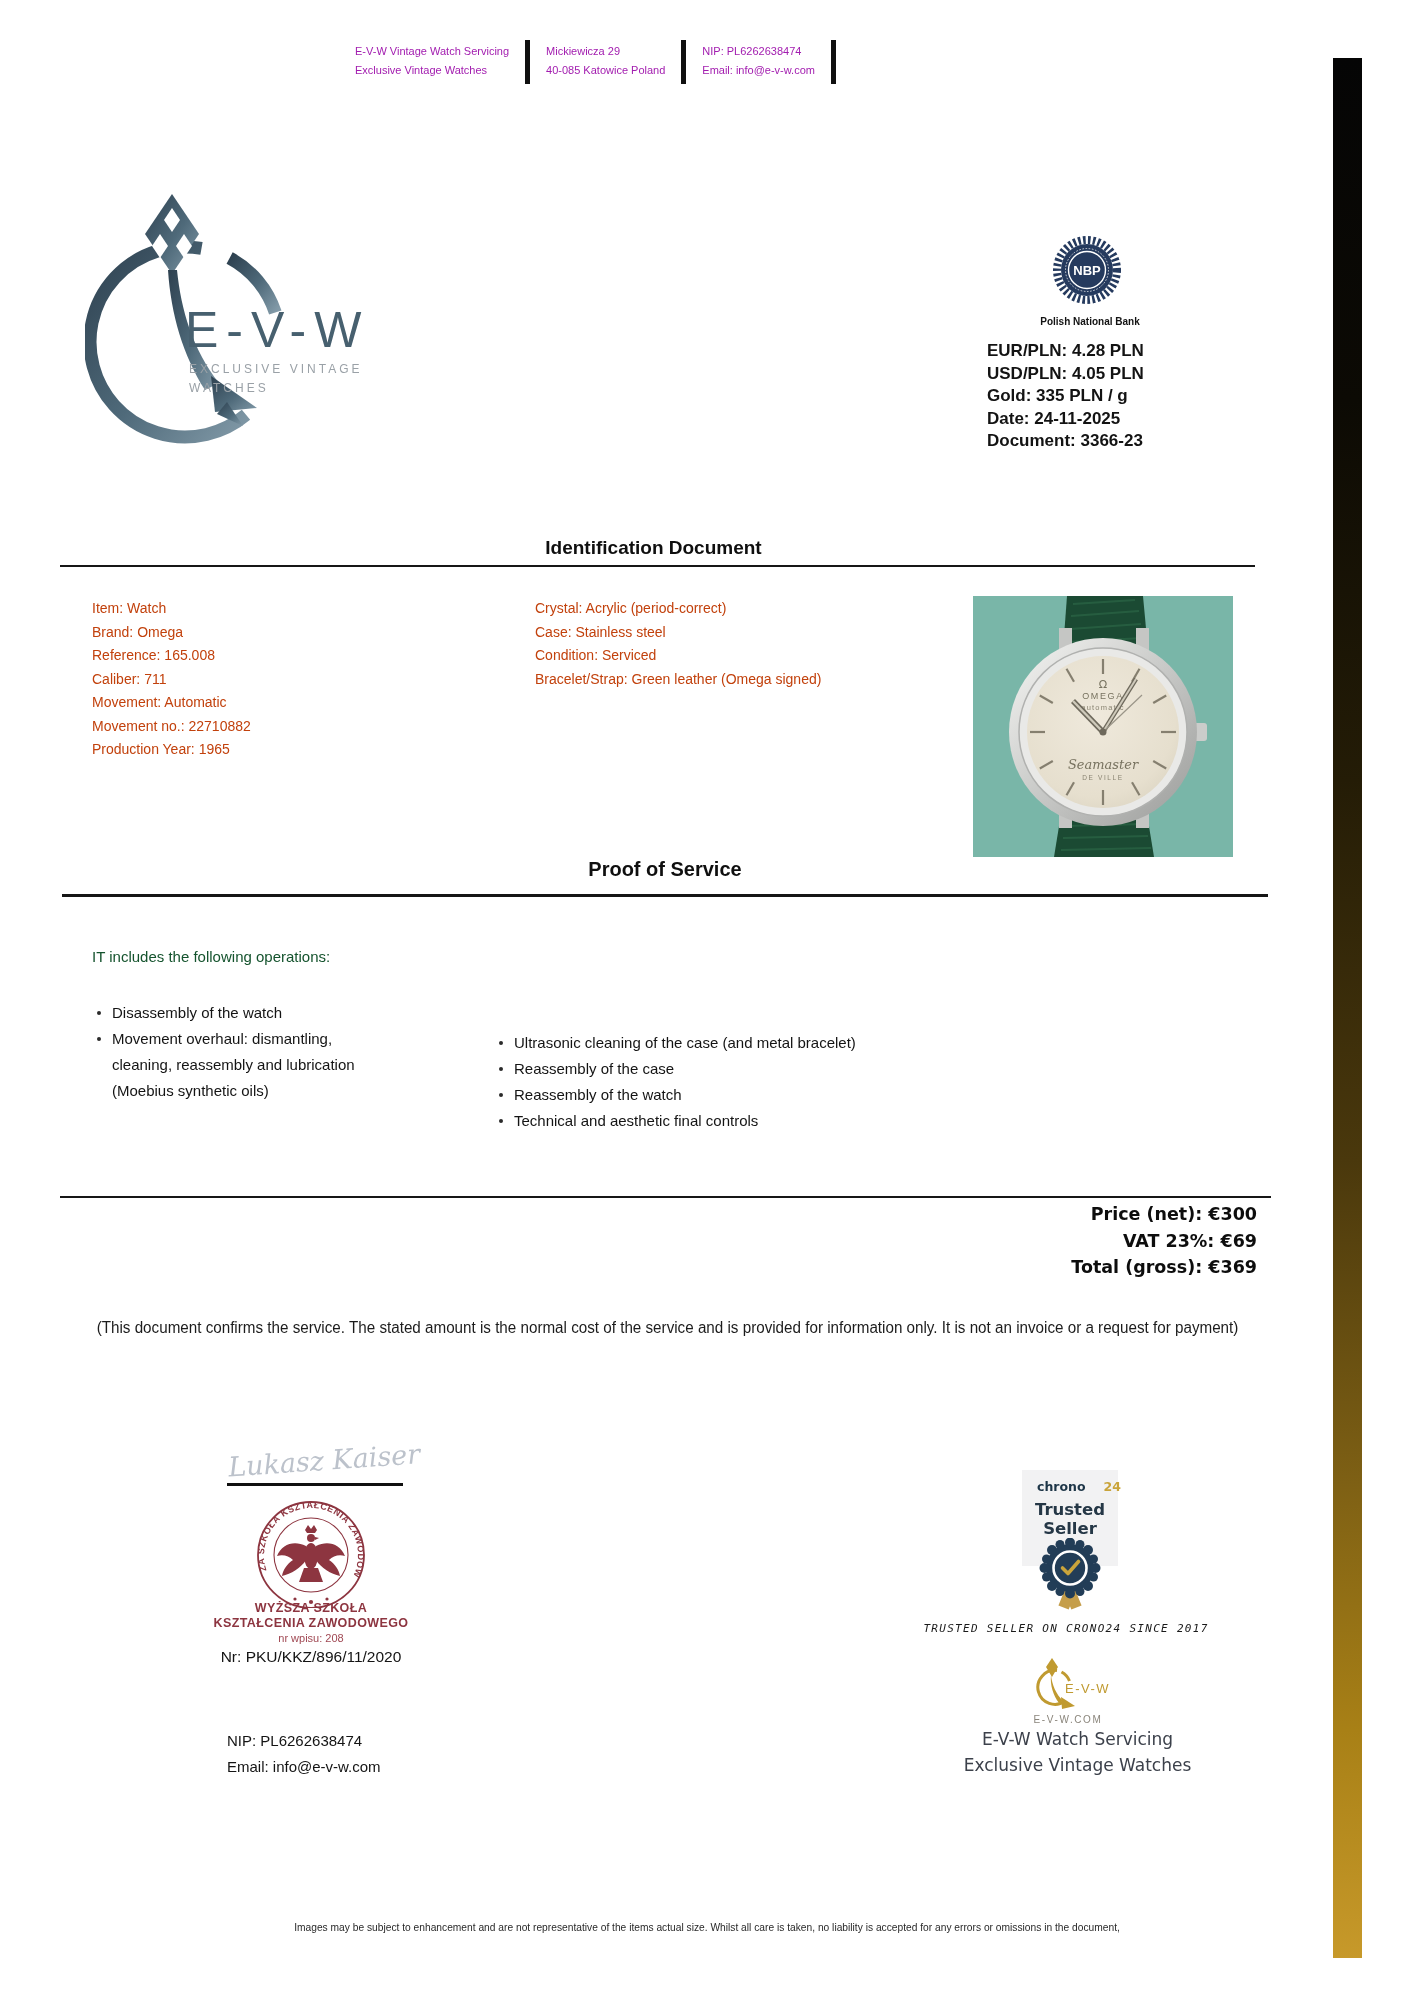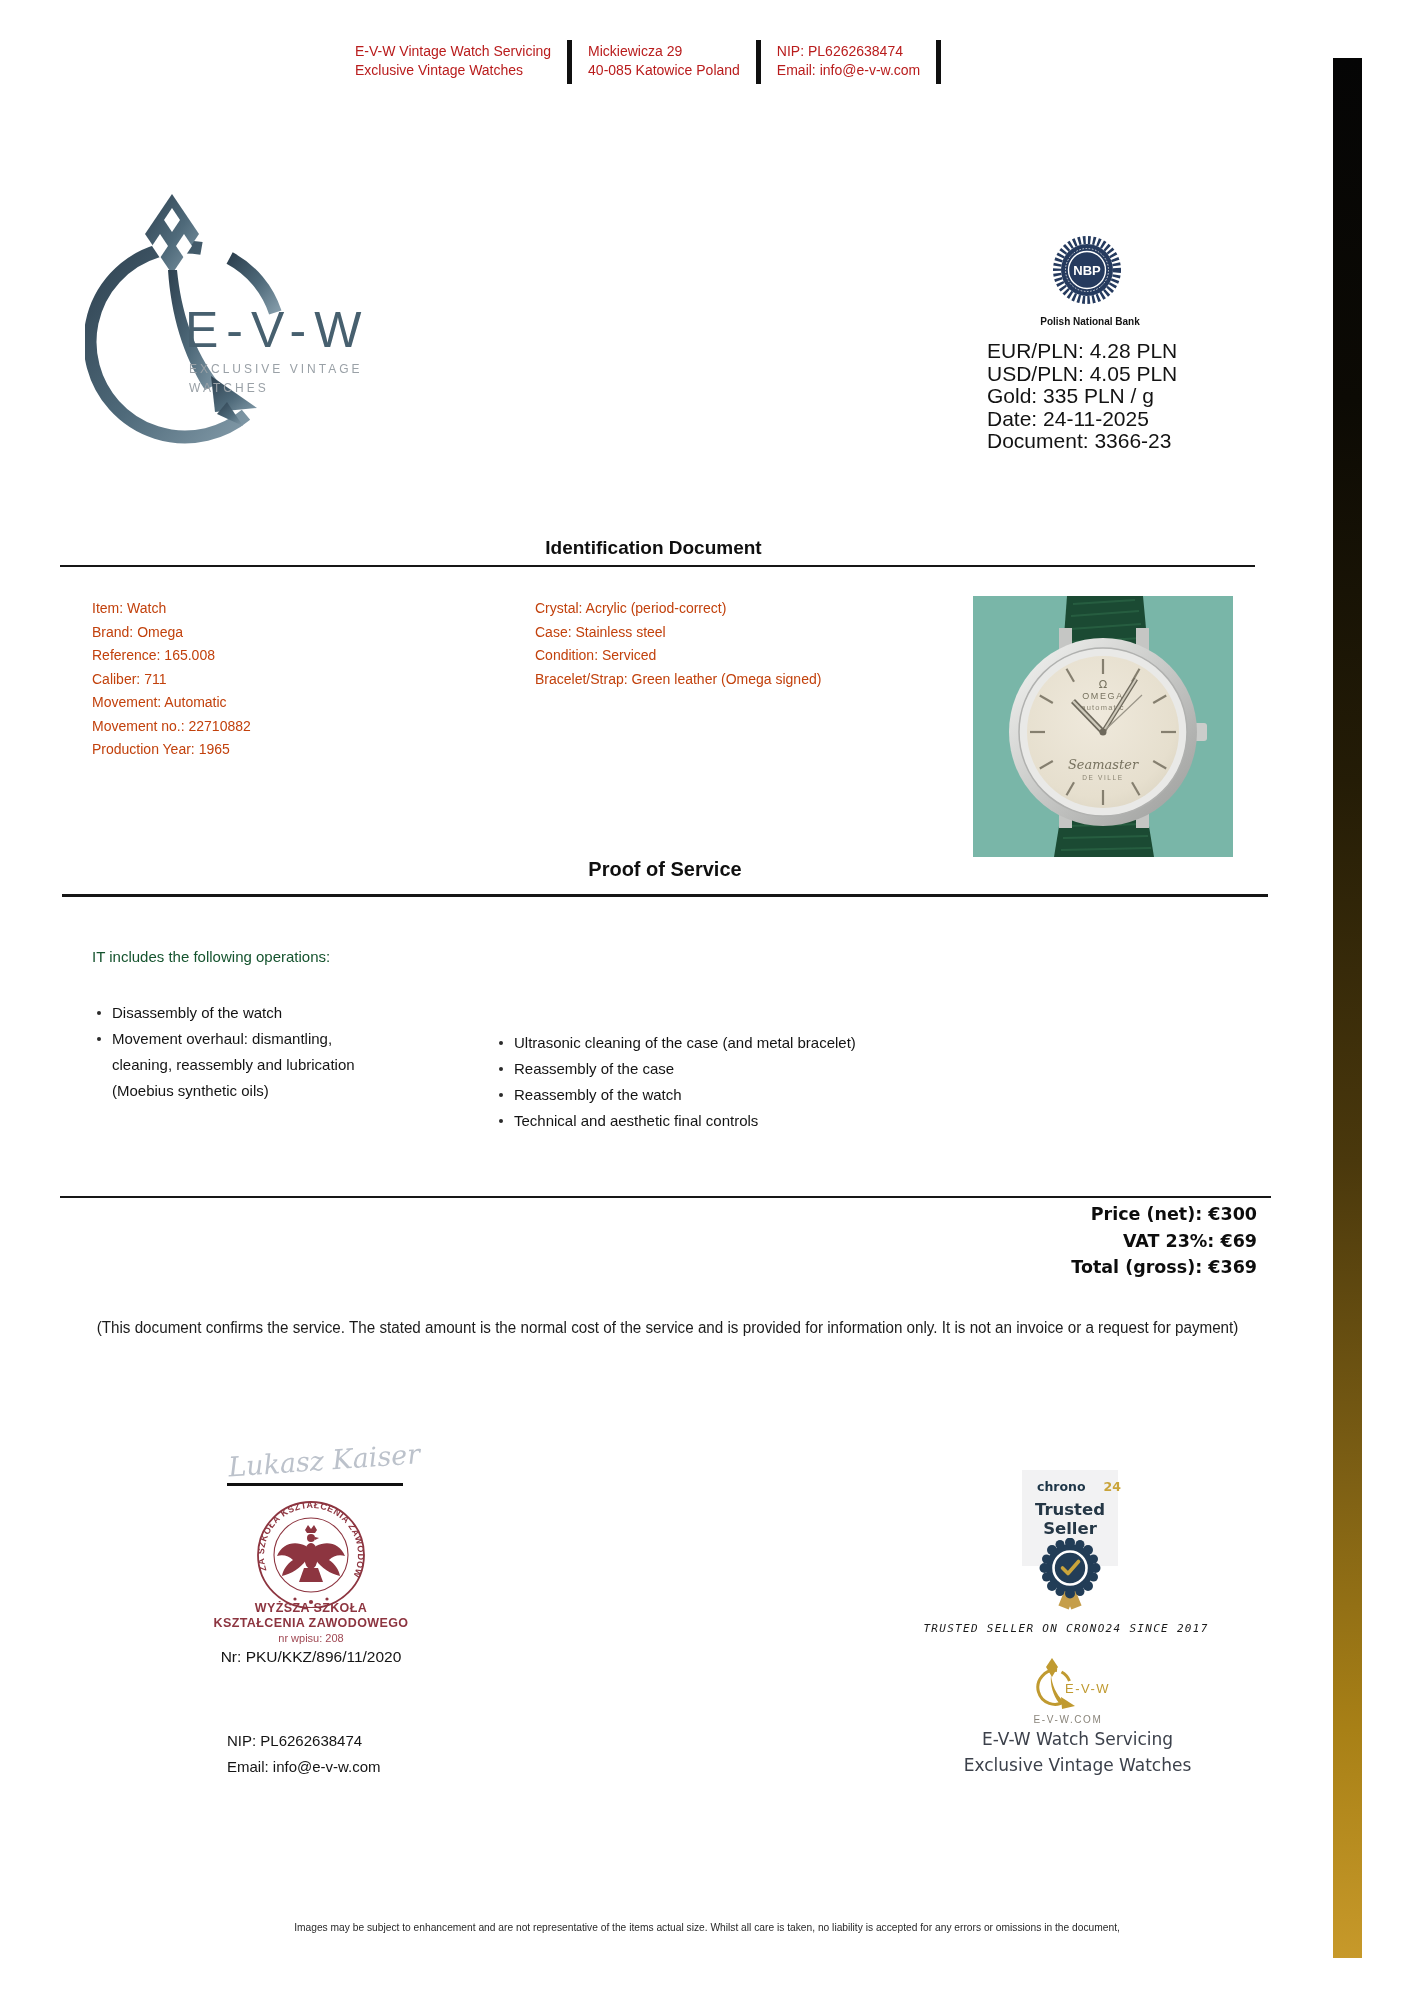--- a/index.html
+++ b/index.html
@@ -7,30 +7,30 @@
     position:relative; width:1414px; height:2000px; background:#fff;
     font-family:"Liberation Sans", sans-serif; color:#111; overflow:hidden;
   }
   
   .gold-bar{
     position:absolute; top:58px; right:52px; width:29px; height:1900px;
     background:linear-gradient(180deg,#050505 0%,#0c0a04 18%,#241c06 38%,#4a380c 58%,#7e6014 75%,#a88016 88%,#c7992a 100%);
   }
   
   .top-header{ position:absolute; left:355px; top:42px; display:flex; align-items:stretch;
-    font-size:14px; line-height:19px; color:#b91c1c; }
+    font-size:11px; line-height:19px; color:#a21caf; }
   .th-col{ margin-right:16px; white-space:nowrap; }
   .th-sep{ width:5px; background:#101010; margin-right:16px; height:44px; margin-top:-2px; }
   
   .logo-main{ position:absolute; left:85px; top:150px; }
   
   .nbp-badge{ position:absolute; left:1052px; top:234px; }
   .nbp-name{ position:absolute; left:1000px; top:316px; width:180px; text-align:center;
     font-weight:bold; font-size:10px; color:#131313; }
-  .rates{ position:absolute; left:987px; top:340px; font-weight:normal; font-size:21px; line-height:22.6px; color:#131313; }
+  .rates{ position:absolute; left:987px; top:340px; font-weight:bold; font-size:17px; line-height:22.6px; color:#131313; }
   
   .sec-title{ position:absolute; text-align:center; font-weight:bold; color:#0f0f0f; }
   .id-title{ left:56px; top:537px; width:1195px; font-size:19px; }
   .pos-title{ left:62px; top:858px; width:1206px; font-size:20px; }
   .hr{ position:absolute; background:#161616; }
   .hr1{ left:60px; top:565px; width:1195px; height:2px; }
   .hr2{ left:62px; top:894px; width:1206px; height:3px; }
   .hr3{ left:60px; top:1196px; width:1211px; height:2px; }
   
   .spec{ position:absolute; font-size:14px; line-height:23.5px; color:#c2410c; }

